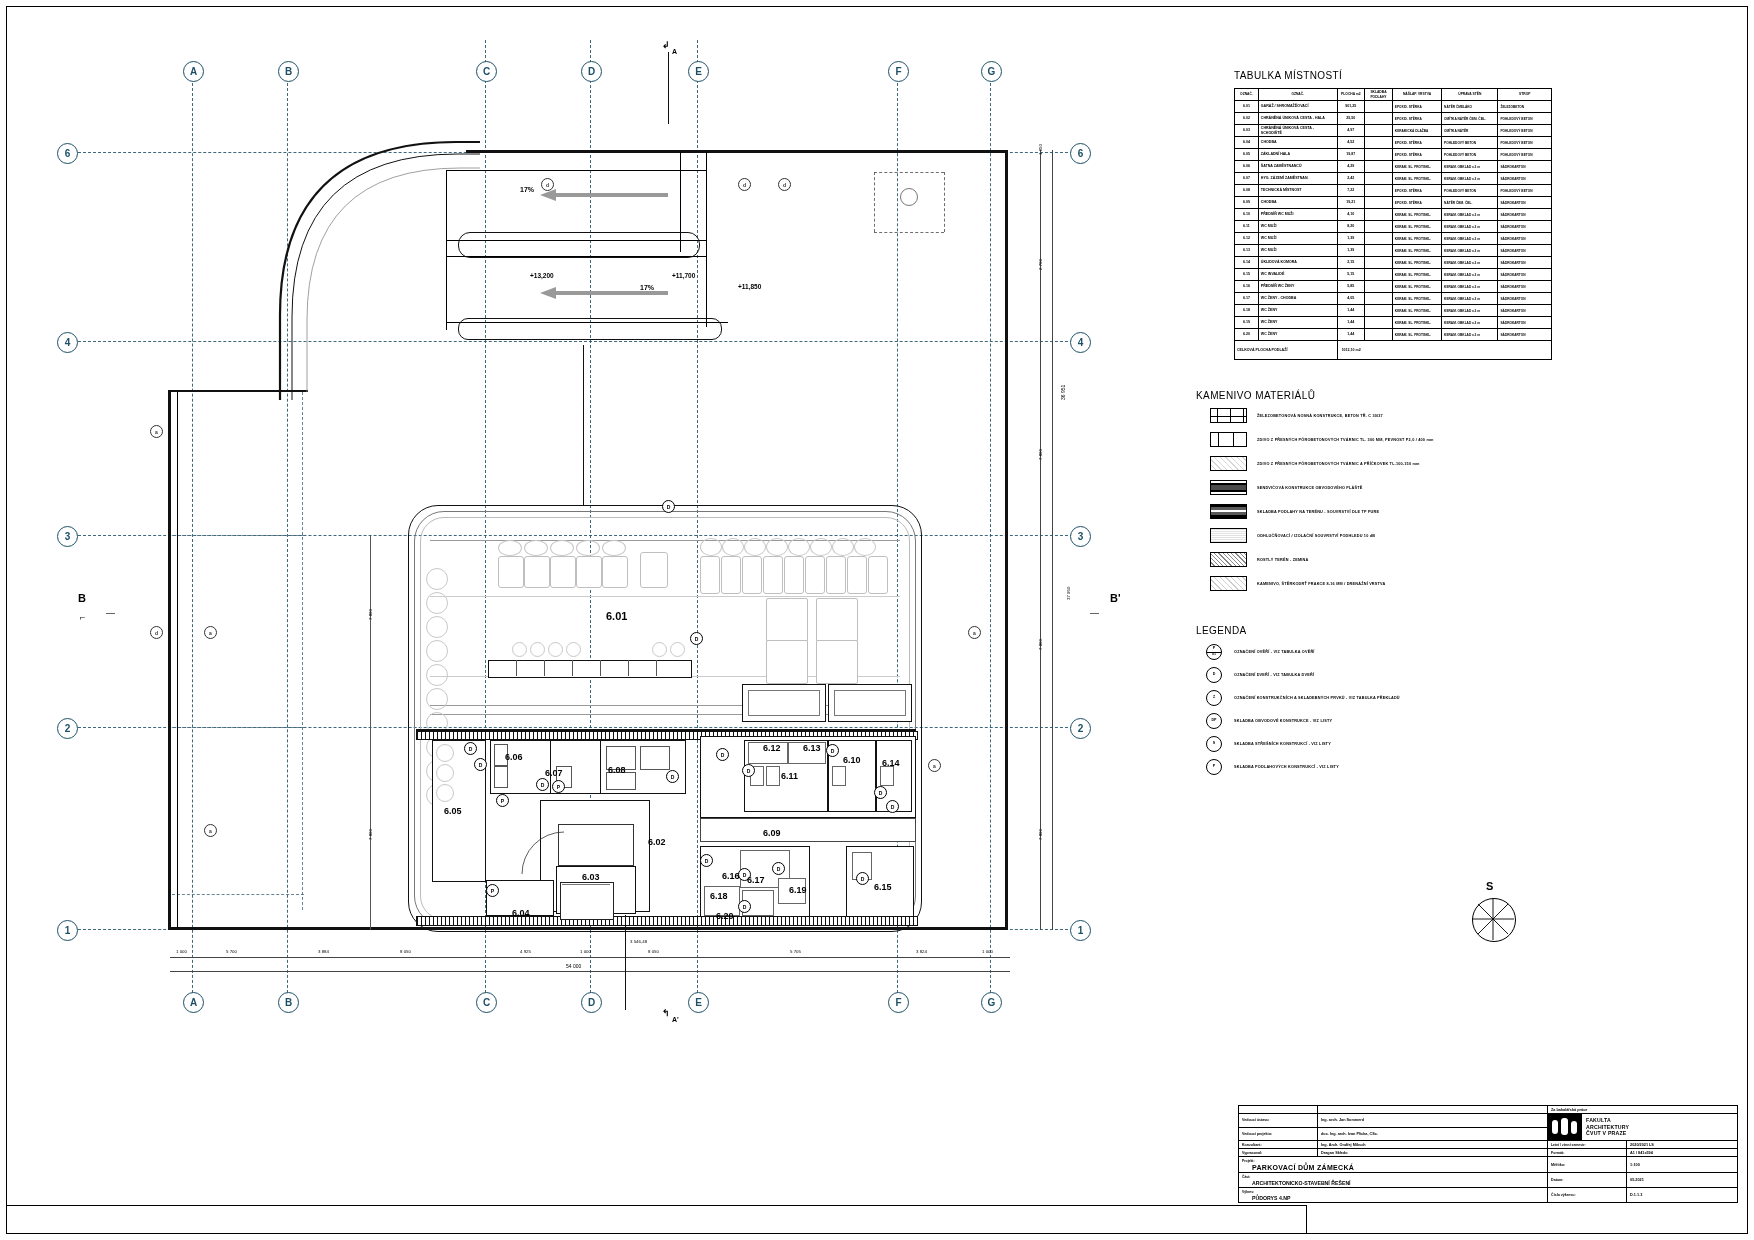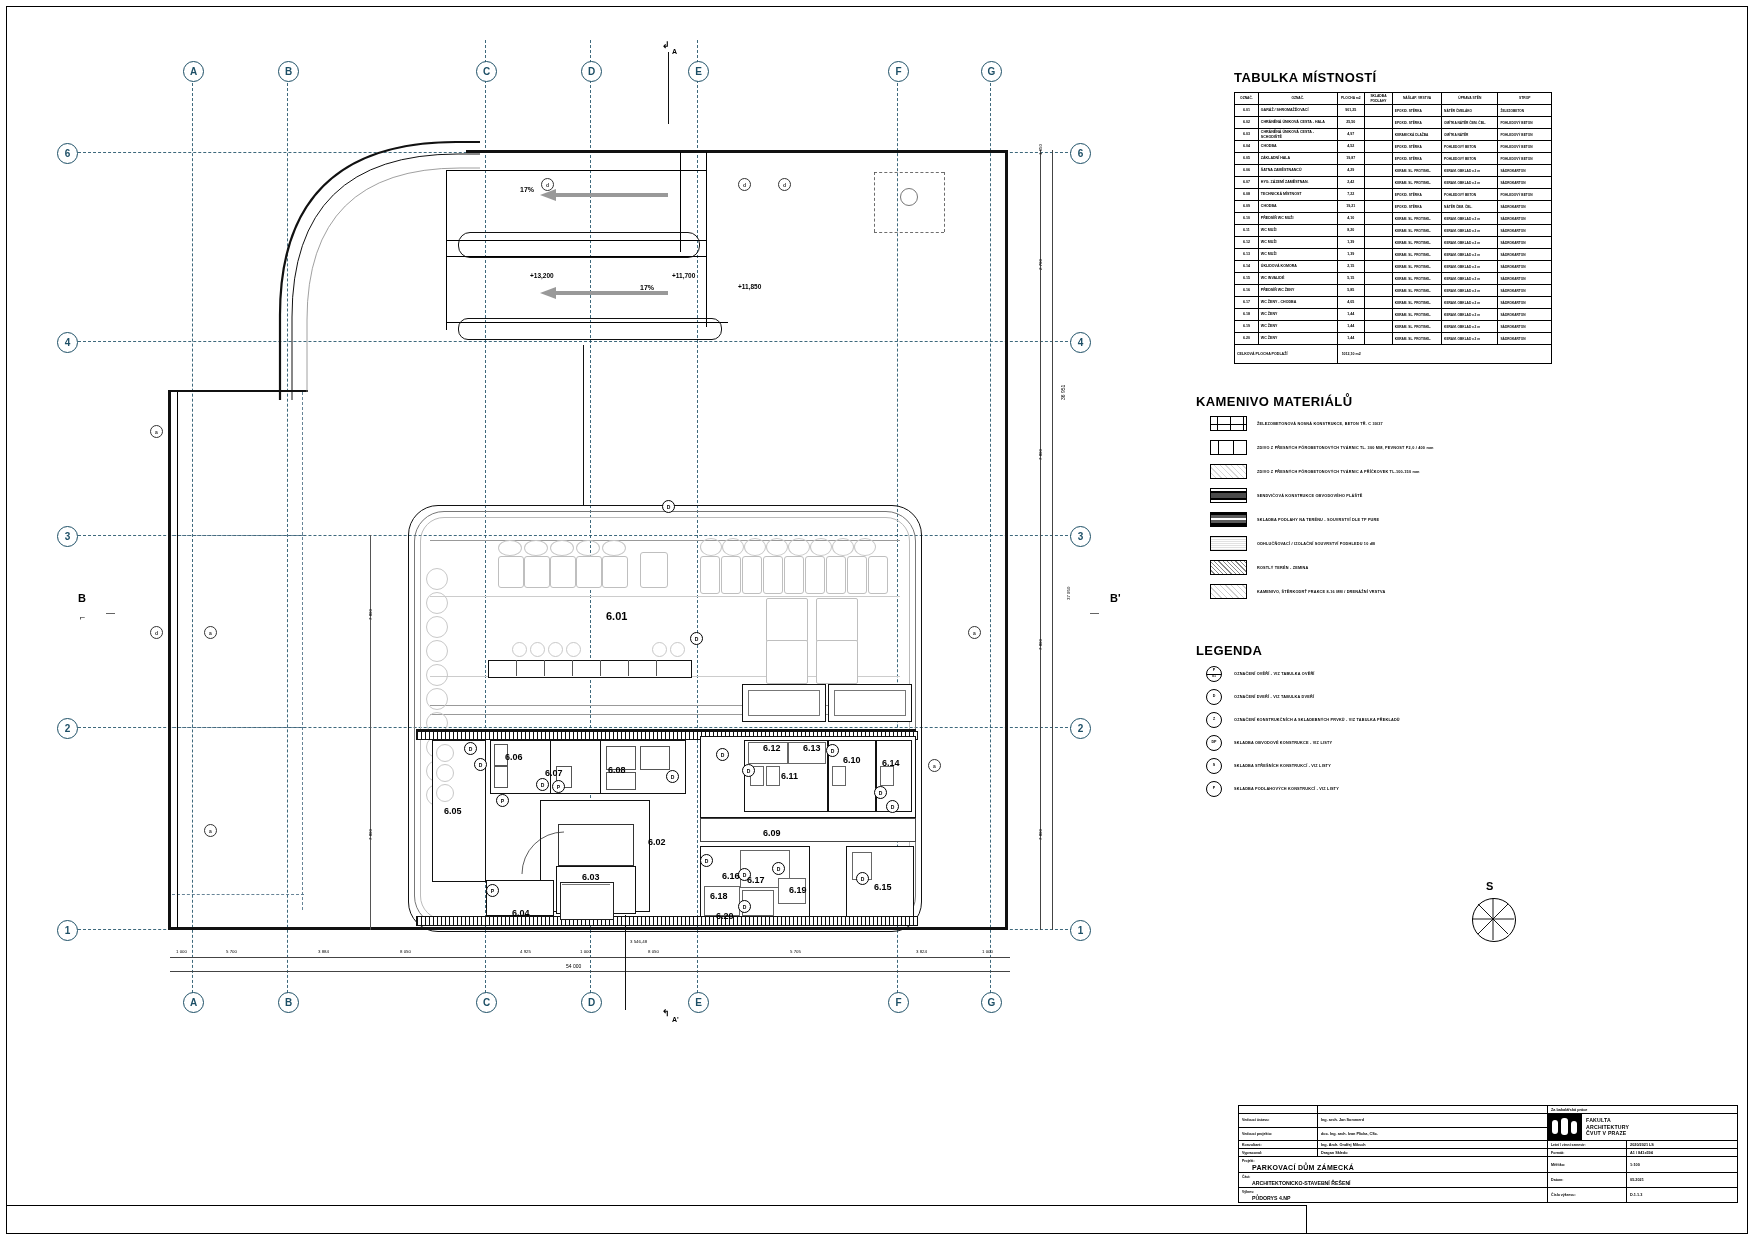--- a/index.html
+++ b/index.html
@@ -31,21 +31,21 @@
   .sym{position:absolute;width:11px;height:11px;border:1px solid #000;
       border-radius:50%;background:#fff;font-size:5px;font-weight:bold;
       display:flex;align-items:center;justify-content:center;}
   .car{position:absolute;border:1px solid #bfbfbf;border-radius:3px;background:#fff;}
   .ellipse{position:absolute;border:1px solid #c8c8c8;border-radius:50%;}
   .rndrect{position:absolute;border:1px solid #111;border-radius:26px;background:transparent;}
   .rndrect2{position:absolute;border:1px solid #111;border-radius:30px;background:transparent;}
 
   
   #rightcol{position:absolute;left:1196px;top:70px;width:400px;}
-  .sec-title{font-size:13px;font-weight:bold;letter-spacing:.4px;margin-bottom:7px;}
+  .sec-title{font-size:10px;font-weight:normal;letter-spacing:.4px;margin-bottom:7px;}
 
   table.rooms{border-collapse:collapse;font-size:3.6px;width:318px;margin-left:38px;
       font-family:"Liberation Sans",sans-serif;}
   table.rooms th,table.rooms td{border:.6px solid #000;padding:1px 1px;
       text-align:center;font-weight:bold;line-height:1.25;height:9px;}
   table.rooms th{font-size:3.3px;}
   table.rooms td.nm{text-align:left;padding-left:2px;}
   table.rooms td.tx{text-align:left;padding-left:2px;font-size:3.2px;}
   table.rooms tr.sum td{height:16px;font-size:3.6px;}
 
@@ -723,21 +723,21 @@
         <div class="leg-row">
           <div class="swatch sw7"></div>
           <div class="leg-txt">ROSTLÝ TERÉN - ZEMINA</div>
         </div>
         <div class="leg-row">
           <div class="swatch sw8"></div>
           <div class="leg-txt">KAMENIVO, ŠTĚRKODRŤ FRAKCE 8-16 MM / DRENÁŽNÍ VRSTVA</div>
         </div>
       </div>
 
-    <div class="sec-title" style="margin-left:0;margin-top:44px;">LEGENDA</div>
+    <div class="sec-title" style="margin-left:0;margin-top:34px;">LEGENDA</div>
     <div id="sym-legend" style="margin-left:10px;margin-top:8px;">
         <div class="leg2-row">
           <div class="leg2-sym">
             <div class="top">P</div>
             <div class="bot">01</div>
           </div>
           <div class="leg-txt">OZNAČENÍ OVĚŘÍ - VIZ TABULKA OVĚŘÍ</div>
         </div>
         <div class="leg2-row">
           <div class="leg2-sym">

